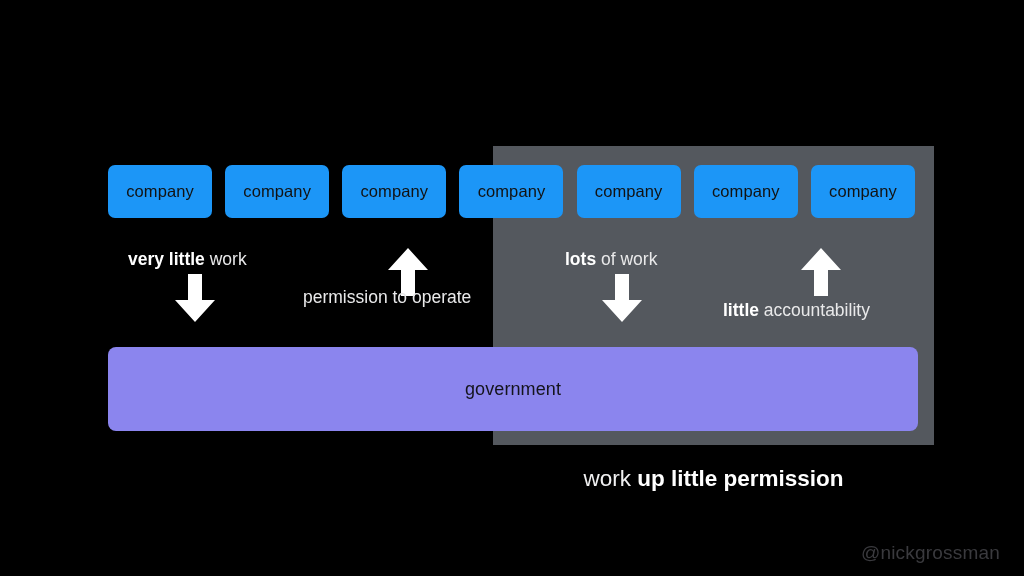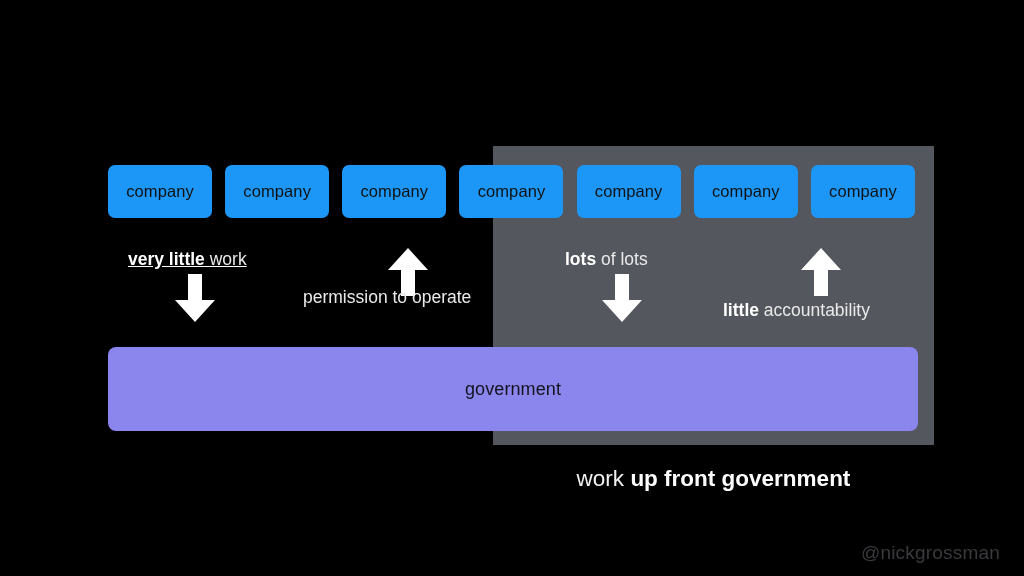--- a/index.html
+++ b/index.html
@@ -76,21 +76,21 @@
 
   .arrow {
     position: absolute;
     width: 40px;
     height: 48px;
   }
   .arrow svg { display: block; width: 40px; height: 48px; }
 
   
   #grp-work      { left: 128px; top: 250px; }
-  #grp-work .flow-label { left: 0; top: 0; text-decoration: underline; }
+  #grp-work .flow-label { left: 0; top: 0; }
   #grp-work .arrow      { left: 47px; top: 24px; }
 
   #grp-permission { left: 303px; top: 248px; }
   #grp-permission .arrow      { left: 85px; top: 0px; }
   #grp-permission .flow-label { left: 0px; top: 40px; }
 
   #grp-data { left: 565px; top: 250px; }
   #grp-data .flow-label { left: 0; top: 0; }
   #grp-data .arrow      { left: 37px; top: 24px; }
 
@@ -190,21 +190,21 @@
         <polygon points="20,0 40,22 27,22 27,48 13,48 13,22 0,22" fill="#ffffff"></polygon>
       </svg>
     </div>
     <div class="flow-label">
       <span class="bd"></span><span class="lt">permission to operate</span>
     </div>
   </div>
 
   <div class="flow-group" id="grp-data">
     <div class="flow-label">
-      <span class="bd">lots</span><span class="lt"> of lots</span>
+      <span class="bd">lots</span><span class="lt"> of work</span>
     </div>
     <div class="arrow">
       <svg viewBox="0 0 40 48" xmlns="http://www.w3.org/2000/svg" aria-hidden="true">
         <polygon points="13,0 27,0 27,26 40,26 20,48 0,26 13,26" fill="#ffffff"></polygon>
       </svg>
     </div>
   </div>
 
   <div class="flow-group" id="grp-accountability">
     <div class="arrow">
@@ -215,18 +215,18 @@
     <div class="flow-label">
       <span class="bd">little</span><span class="lt"> accountability</span>
     </div>
   </div>
 
   <div class="gov-bar">
     <span>government</span>
   </div>
 
   <div class="caption">
-    <span class="caption-line"><span class="lt">work </span><span class="bd">up front government</span></span>
+    <span class="caption-line"><span class="lt">work </span><span class="bd">up little permission</span></span>
   </div>
 
   <div class="handle">@nickgrossman</div>
 
 </div>
 
 </body></html>

